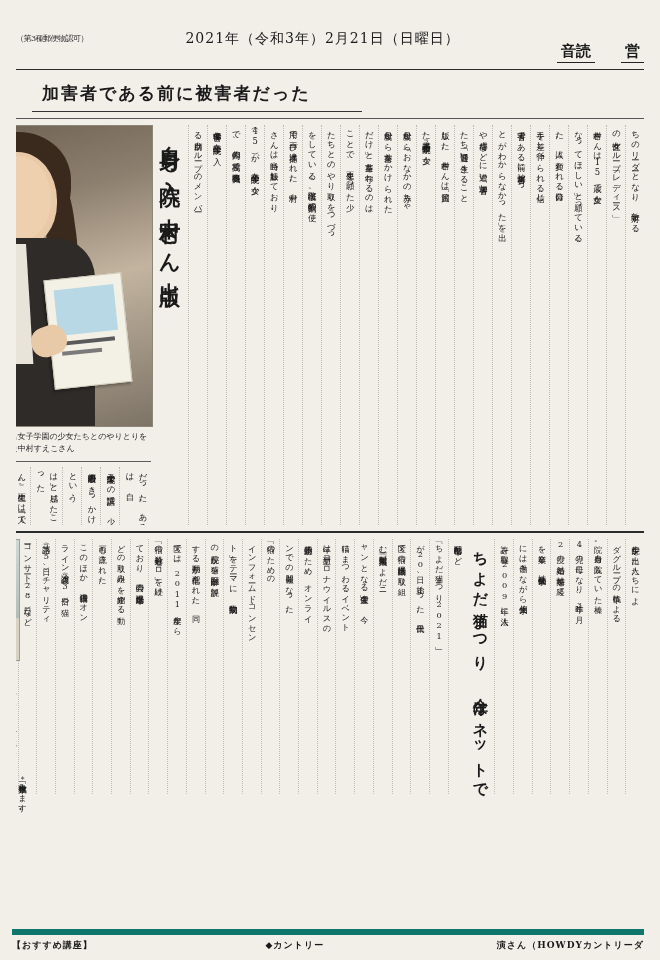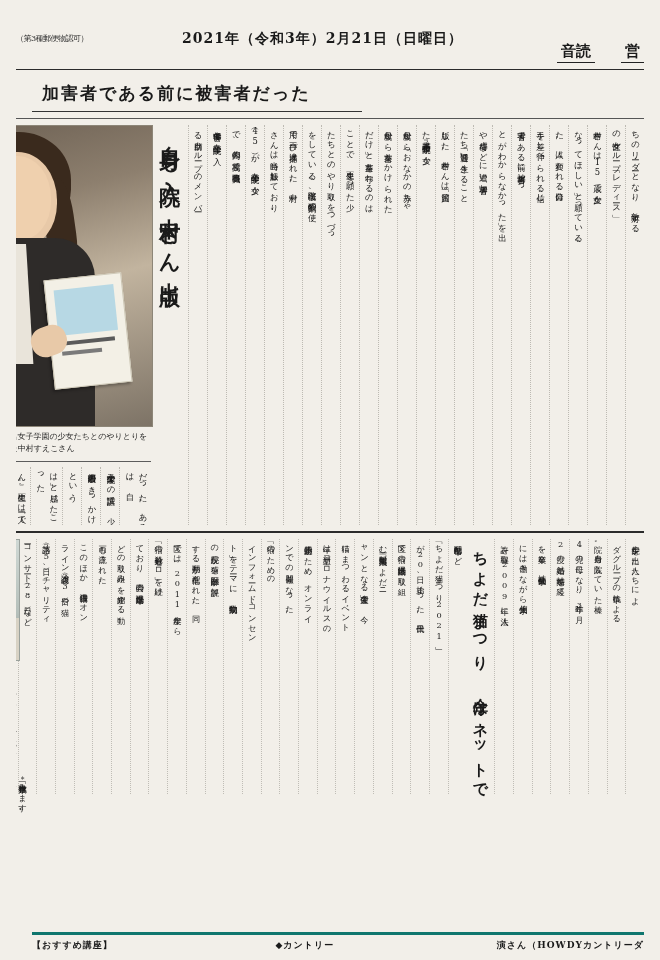--- a/index.html
+++ b/index.html
@@ -18,21 +18,21 @@
     padding:14px 16px 0 16px;
   }
   
   .masthead{
     display:flex;align-items:center;justify-content:space-between;
     border-bottom:1px solid #2b2b2b;
     padding-bottom:6px;
     font-size:9px;
   }
   .mh-left{font-size:8px;letter-spacing:-0.5px;color:#2c2c2c;white-space:nowrap;}
-  .mh-date{font-size:14px;font-weight:bold;letter-spacing:1px;}
+  .mh-date{font-size:14px;font-weight:normal;letter-spacing:1px;}
   .mh-right{display:flex;gap:26px;align-items:flex-end;margin-top:28px;}
   .mh-right span{
     font-size:15px;font-weight:bold;
     border-bottom:1px solid #222;
     padding:0 4px 1px 4px;
   }
   
   .headline-wrap{
     border-bottom:2px solid #1d1d1d;
     padding:10px 0 8px 0;
@@ -168,22 +168,22 @@
     border:1px solid #9aa19c;
   }
   .vid .table{position:absolute;left:0;top:78px;width:228px;height:42px;background:#d8d2c4;}
   .vid-cap{
     writing-mode:vertical-rl;text-orientation:upright;
     font-size:8px;line-height:1.5;height:110px;margin-top:4px;
   }
   .vid-cap-wrap{display:flex;flex-direction:row-reverse;margin-top:4px;}
   
   .footer{
-    position:absolute;left:32px;right:16px;bottom:8px;
-    border-top:3px solid #0f766e;padding-top:4px;
+    position:absolute;left:12px;right:16px;bottom:8px;
+    border-top:6px solid #0f766e;padding-top:4px;
     display:flex;justify-content:space-between;align-items:center;
     font-size:9px;font-weight:bold;
   }
   .footer .fl{letter-spacing:1px;}
   .footer .fr{letter-spacing:1px;margin-left:20px;}
   .side-note{
     position:absolute;left:16px;top:770px;
     writing-mode:vertical-rl;text-orientation:upright;
     font-size:8.4px;line-height:1.5;height:160px;
   }

